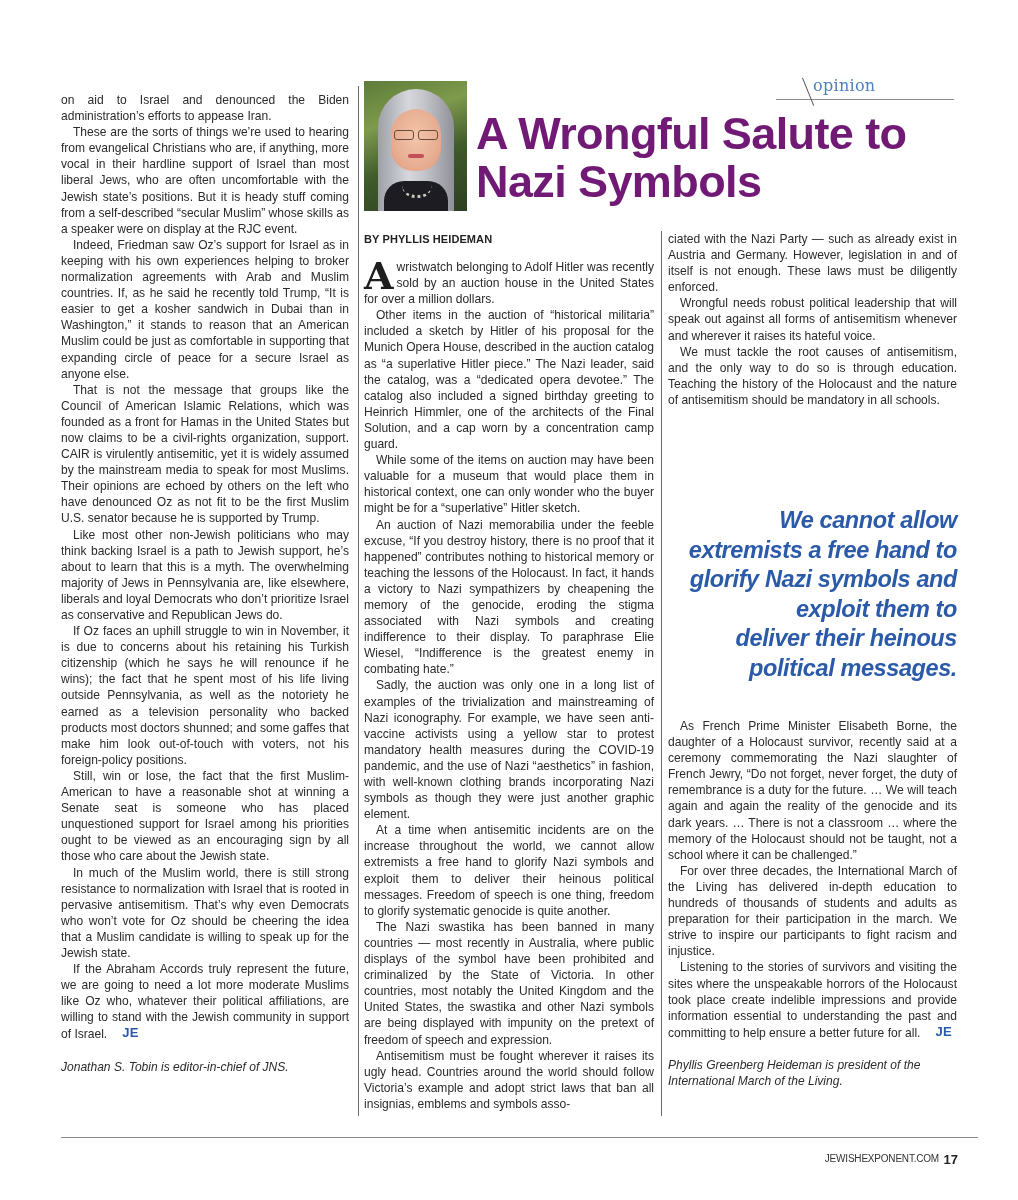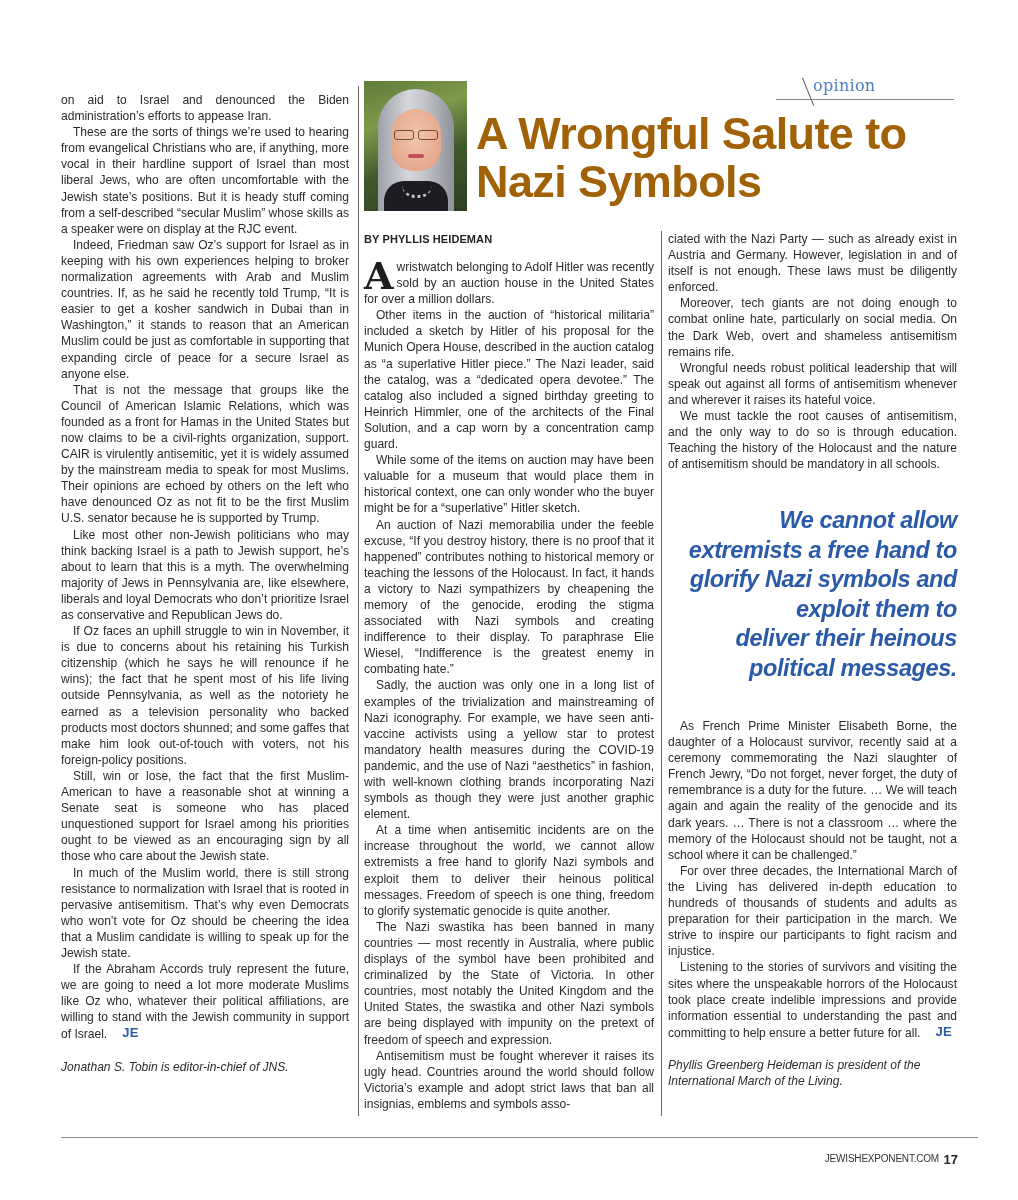--- a/index.html
+++ b/index.html
@@ -39,21 +39,21 @@
                  background: radial-gradient(ellipse at 50% 45%, #f2c6ad 0%, #e6aa8e 70%, #cf8e72 100%); }
   .photo .glasses { position: absolute; left: 30px; top: 49px; width: 44px; height: 9px; }
   .photo .glasses i { position: absolute; top: 0; width: 18px; height: 8px; border: 1px solid #6b4d3c; border-radius: 3px; }
   .photo .glasses i:first-child { left: 0; } .photo .glasses i:last-child { right: 0; }
   .photo .lips { position: absolute; left: 44px; top: 73px; width: 16px; height: 4px; border-radius: 3px; background: #c2515a; }
   .photo .top { position: absolute; left: 20px; top: 100px; width: 64px; height: 40px; border-radius: 20px 20px 0 0; background: #1c1c22; }
   .photo .necklace { position: absolute; left: 38px; top: 104px; width: 30px; height: 10px; border-bottom: 3px dotted #c9c7b8; border-radius: 0 0 15px 15px; }
 
   .headline { position: absolute; left: 476px; top: 110px; width: 480px; margin: 0;
               font-family: "Liberation Sans", sans-serif; font-weight: bold; font-size: 45px; line-height: 48px;
-              color: #a16207; letter-spacing: -0.6px; }
+              color: #701a75; letter-spacing: -0.6px; }
   .byline { position: absolute; left: 364px; top: 233px; font-weight: bold; font-size: 11px; color: #222;
             letter-spacing: 0.1px; font-family: "Liberation Sans", sans-serif; }
 
   .dropcap { float: left; font-family: "DejaVu Serif", serif; font-weight: bold; font-size: 38px; line-height: 30px;
              margin: 2px 3px 0 0; color: #1e1e1e; }
 
   .pullquote { position: absolute; left: 668px; top: 506px; width: 289px; margin: 0; text-align: right;
                font-style: italic; font-weight: bold; font-size: 23.5px; line-height: 29.6px; color: #2a5aa8;
                font-family: "Liberation Sans", sans-serif; letter-spacing: -0.4px; }
   .pullquote span { display: block; }
@@ -108,21 +108,20 @@
   <p>While some of the items on auction may have been valuable for a museum that would place them in historical context, one can only wonder who the buyer might be for a “superlative” Hitler sketch.</p>
   <p>An auction of Nazi memorabilia under the feeble excuse, “If you destroy history, there is no proof that it happened” contributes nothing to historical memory or teaching the lessons of the Holocaust. In fact, it hands a victory to Nazi sympathizers by cheapening the memory of the genocide, eroding the stigma associated with Nazi symbols and creating indifference to their display. To paraphrase Elie Wiesel, “Indifference is the greatest enemy in combating hate.”</p>
   <p>Sadly, the auction was only one in a long list of examples of the trivialization and mainstreaming of Nazi iconography. For example, we have seen anti-vaccine activists using a yellow star to protest mandatory health measures during the COVID-19 pandemic, and the use of Nazi “aesthetics” in fashion, with well-known clothing brands incorporating Nazi symbols as though they were just another graphic element.</p>
   <p>At a time when antisemitic incidents are on the increase throughout the world, we cannot allow extremists a free hand to glorify Nazi symbols and exploit them to deliver their heinous political messages. Freedom of speech is one thing, freedom to glorify systematic genocide is quite another.</p>
   <p>The Nazi swastika has been banned in many countries — most recently in Australia, where public displays of the symbol have been prohibited and criminalized by the State of Victoria. In other countries, most notably the United Kingdom and the United States, the swastika and other Nazi symbols are being displayed with impunity on the pretext of freedom of speech and expression.</p>
   <p>Antisemitism must be fought wherever it raises its ugly head. Countries around the world should follow Victoria’s example and adopt strict laws that ban all insignias, emblems and symbols asso-</p>
 </div>
 
 <div class="col col-3">
   <p class="noindent">ciated with the Nazi Party — such as already exist in Austria and Germany. However, legislation in and of itself is not enough. These laws must be diligently enforced.</p>
-  <p>Moreover, tech giants are not doing enough to combat online hate, particularly on social media. On the Dark Web, overt and shameless antisemitism remains rife.</p>
   <p>Wrongful needs robust political leadership that will speak out against all forms of antisemitism whenever and wherever it raises its hateful voice.</p>
   <p>We must tackle the root causes of antisemitism, and the only way to do so is through education. Teaching the history of the Holocaust and the nature of antisemitism should be mandatory in all schools.</p>
 </div>
 
 <blockquote class="pullquote">
   <span>We cannot allow</span>
   <span>extremists a free hand to</span>
   <span>glorify Nazi symbols and</span>
   <span>exploit them to</span>
   <span>deliver their heinous</span>

